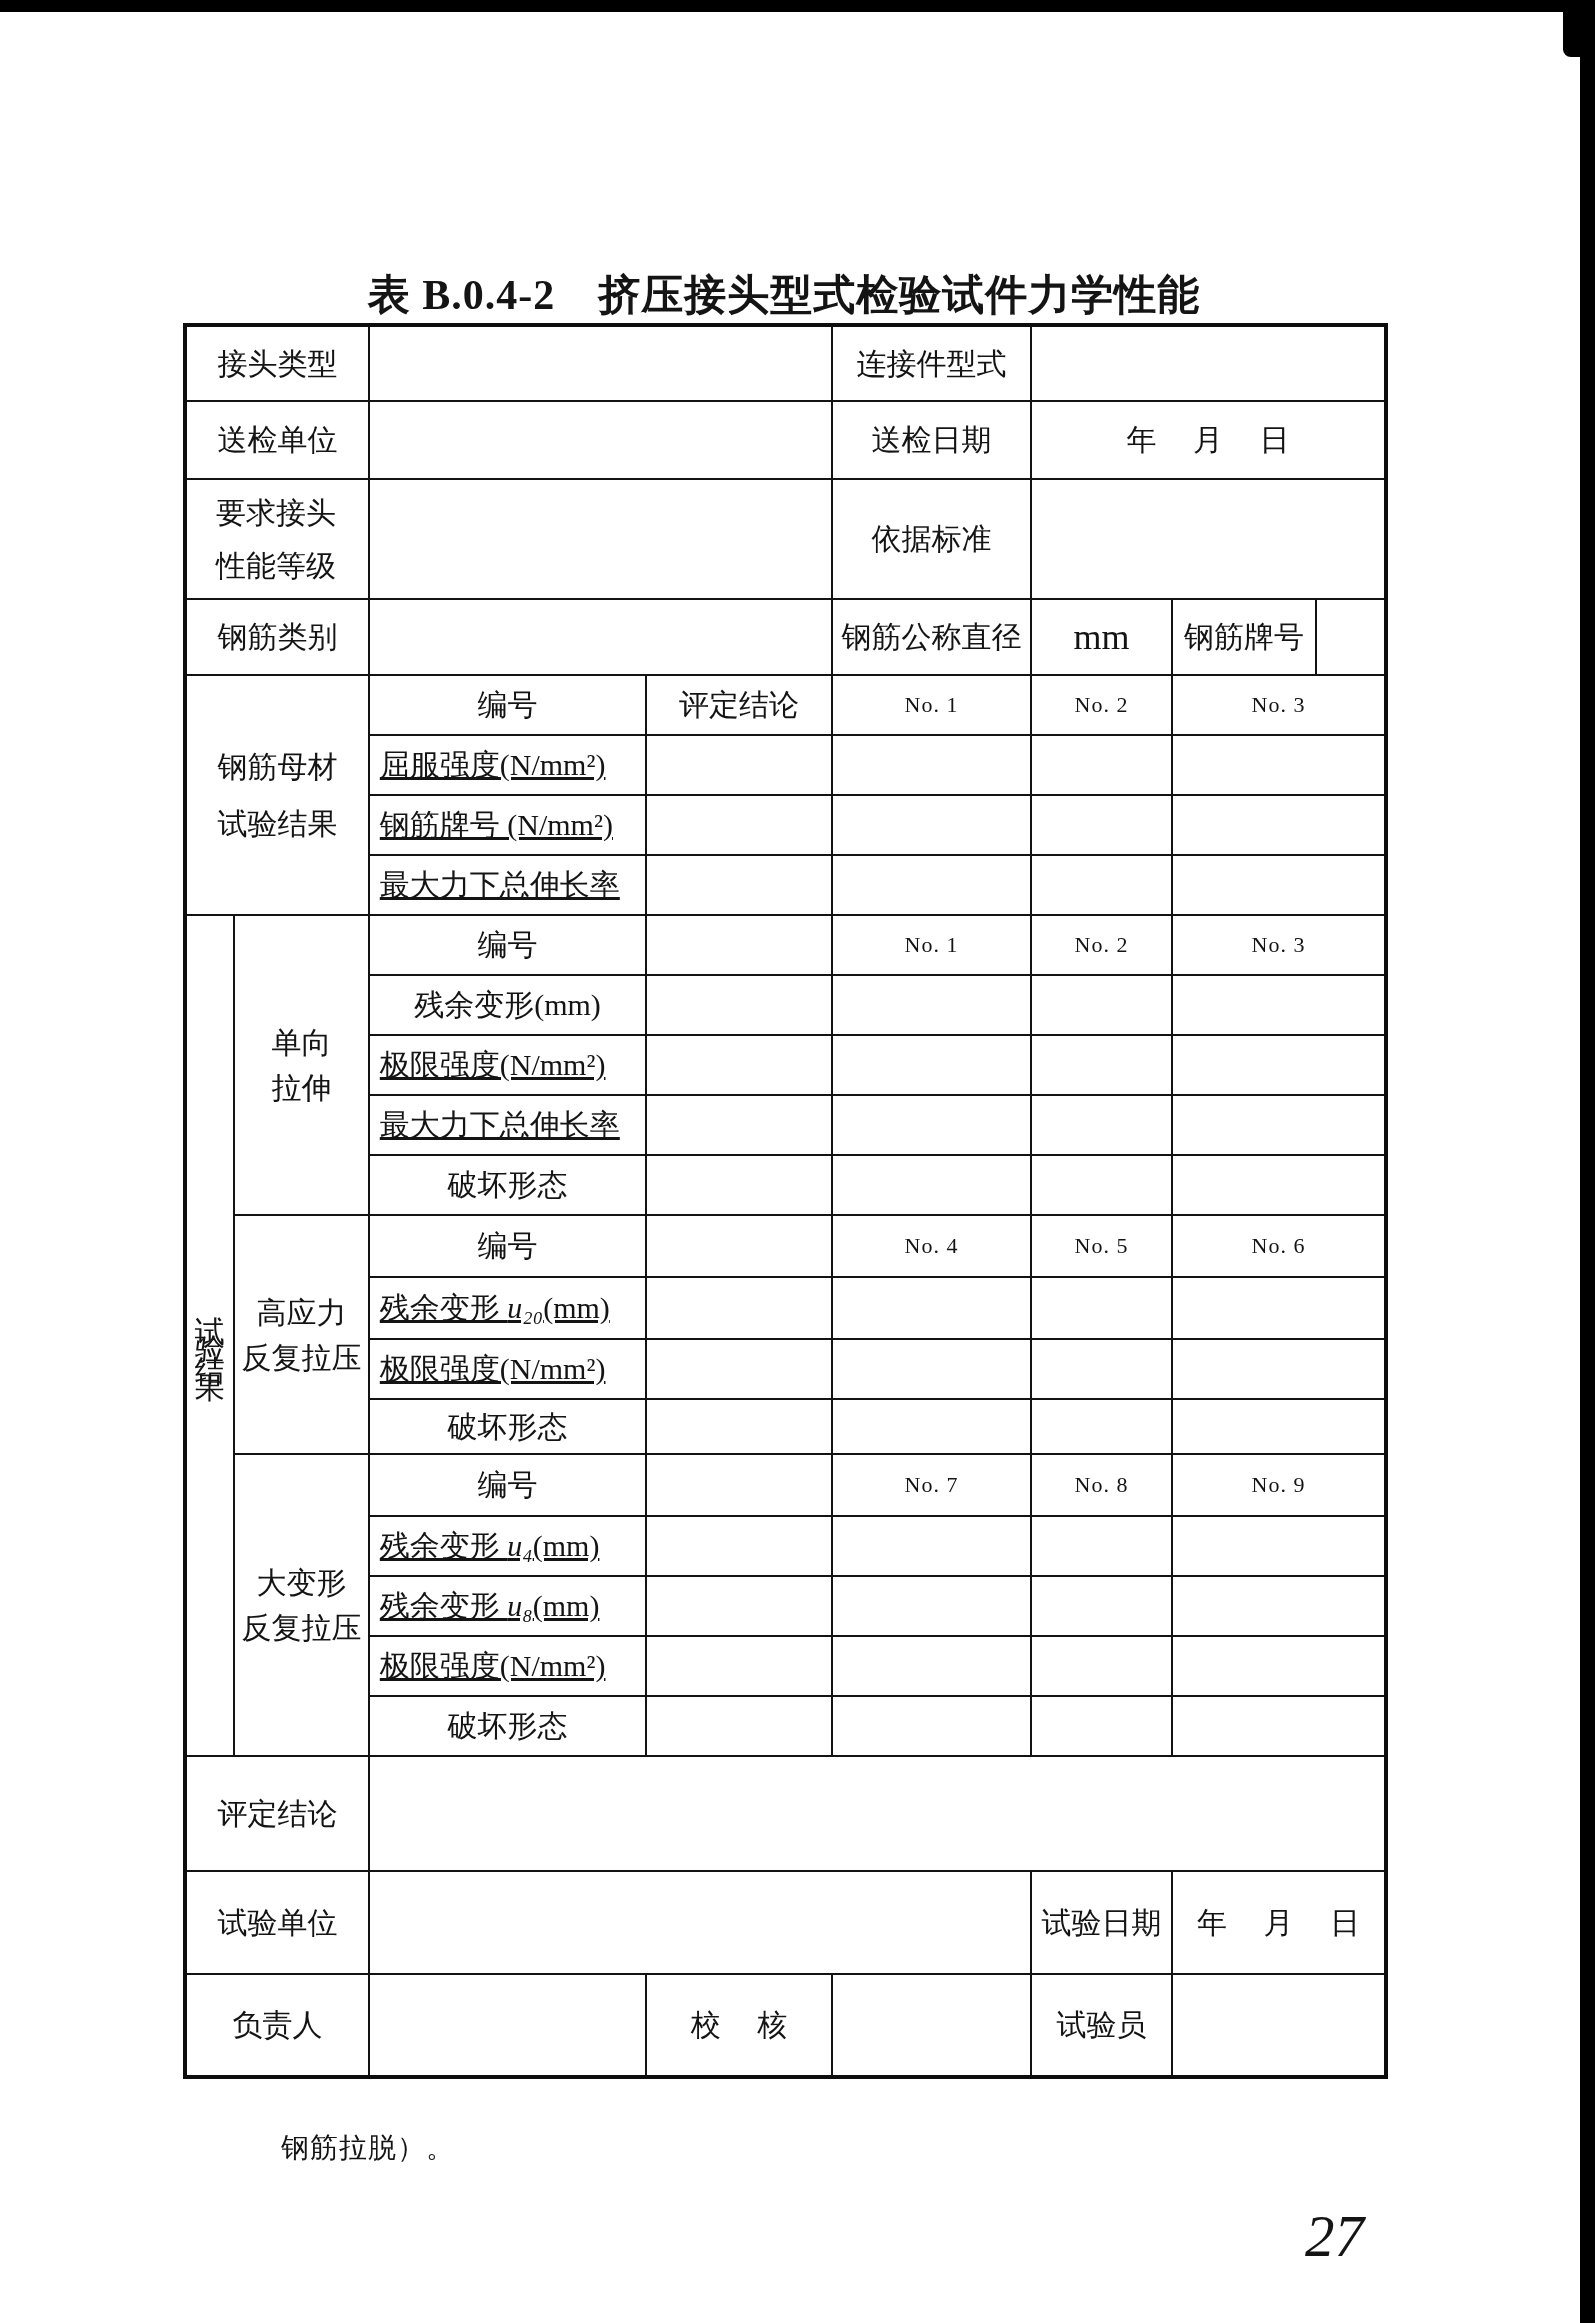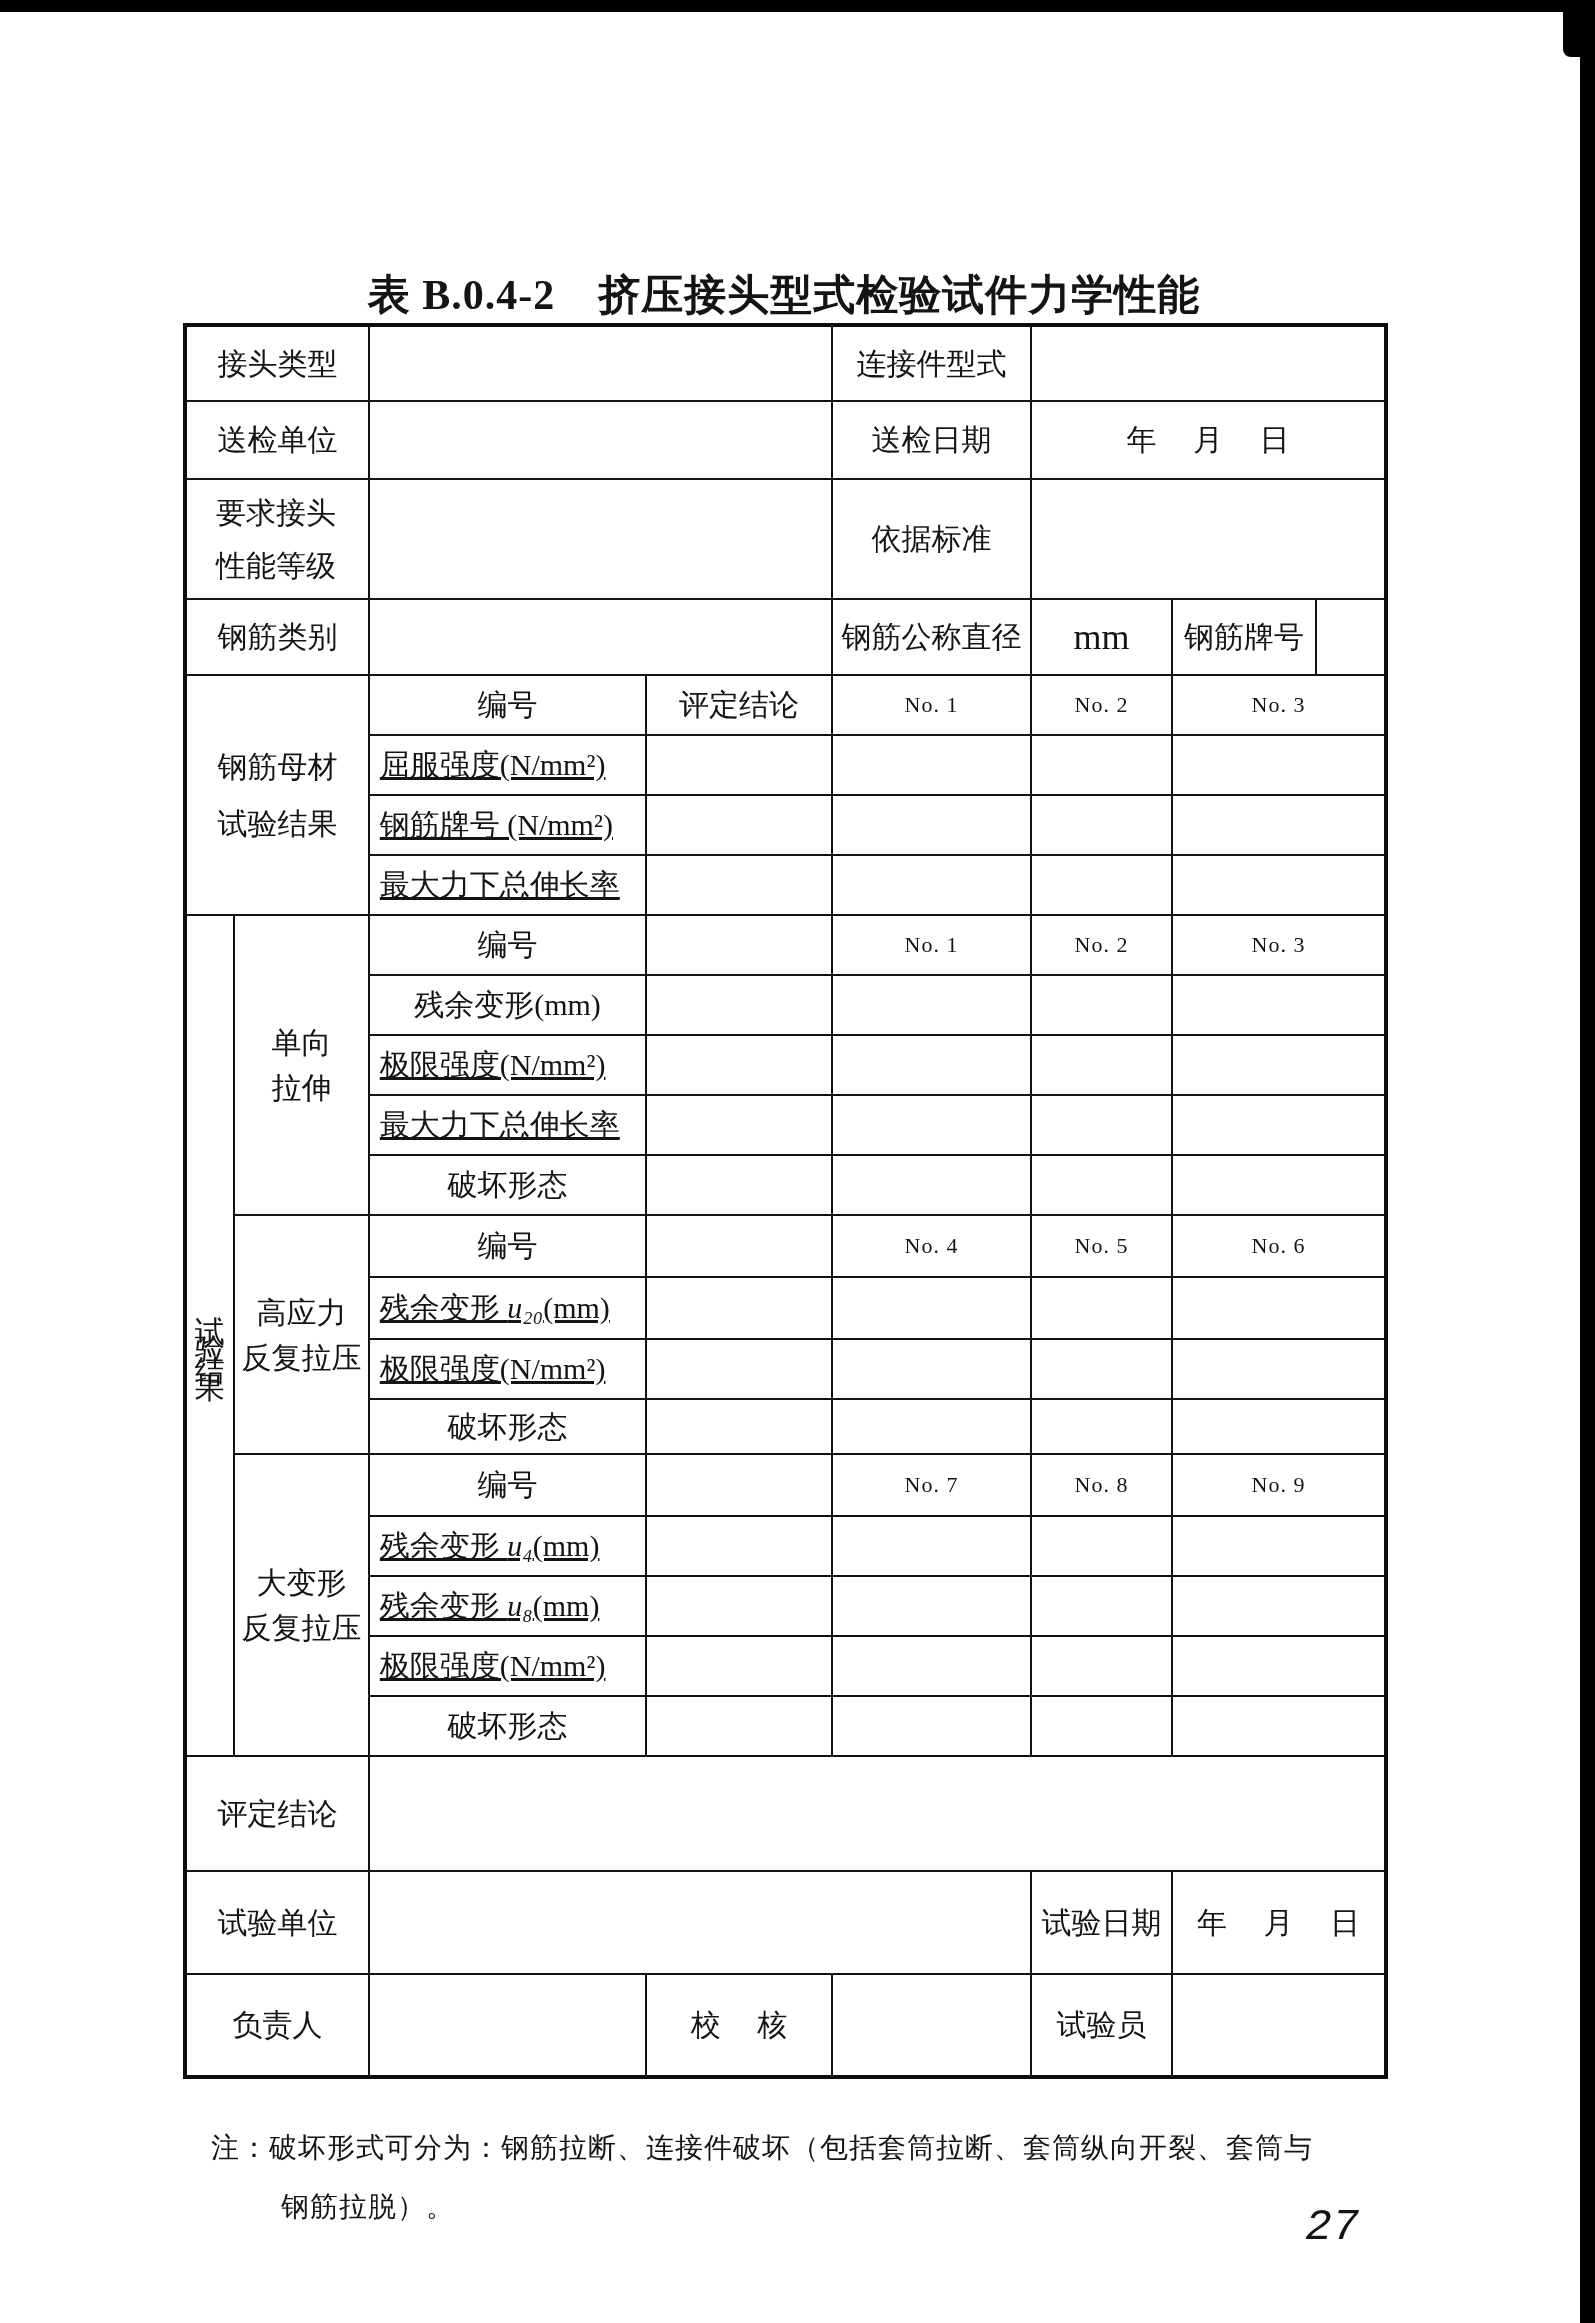--- a/index.html
+++ b/index.html
@@ -46,21 +46,21 @@
   i.var{font-style:italic;font-family:"Liberation Serif",serif;}
 
   .tbl-note{
     position:absolute;left:211px;top:2118px;width:1200px;
     font-size:28px;line-height:59px;letter-spacing:1px;
   }
   .tbl-note .line2{padding-left:70px;}
 
   .page-number{
     position:absolute;left:1305px;top:2202px;
-    font-size:45px;font-style:italic;font-family:Liberation Mono, monospace;
+    font-size:59px;font-style:italic;font-family:Liberation Serif, serif;
   }
 
   
   .h78{height:76px}.h80{height:78px}.h123{height:120px}
   .h62{height:60px}.h64{height:62px}.h56{height:55px}
   .h118{height:115px}.h106{height:103px}
 </style>
 </head>
 <body>
 
@@ -302,20 +302,17 @@
     <td></td>
     <td class="gap">校 核</td>
     <td></td>
     <td>试验员</td>
     <td colspan="2"></td>
   </tr>
 </tbody>
   </table>
 
 <div class="tbl-note">
-  <div class="line1">
-    <span>注：</span><span>破坏形式可分为：钢筋拉断、连接件破坏（包括套筒拉断、套筒纵向开裂、套筒与</span>
-  </div>
   <div class="line2">钢筋拉脱）。</div>
 </div>
 
 <div class="page-number">27</div>
 
 
 </body></html>

